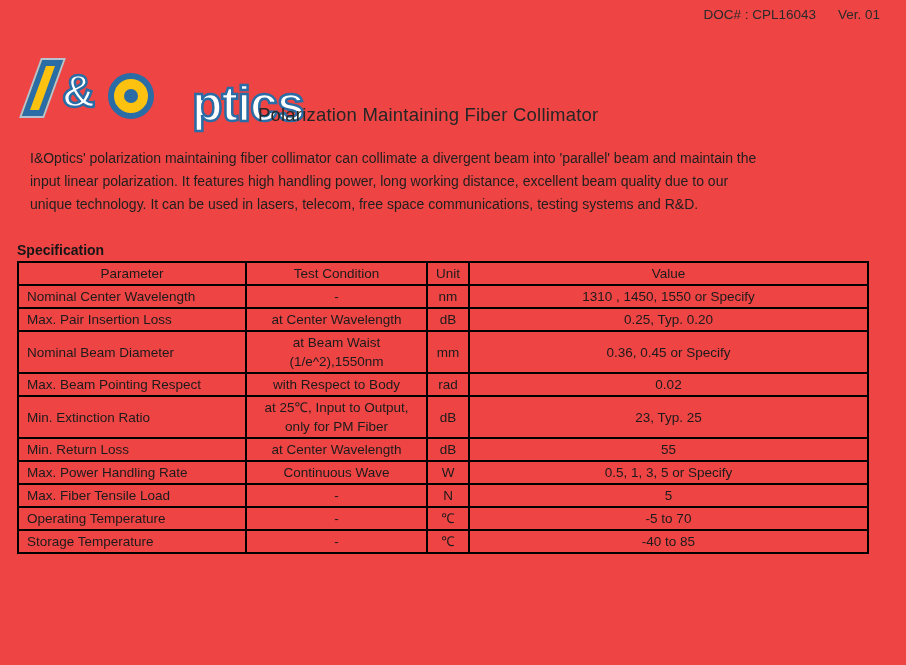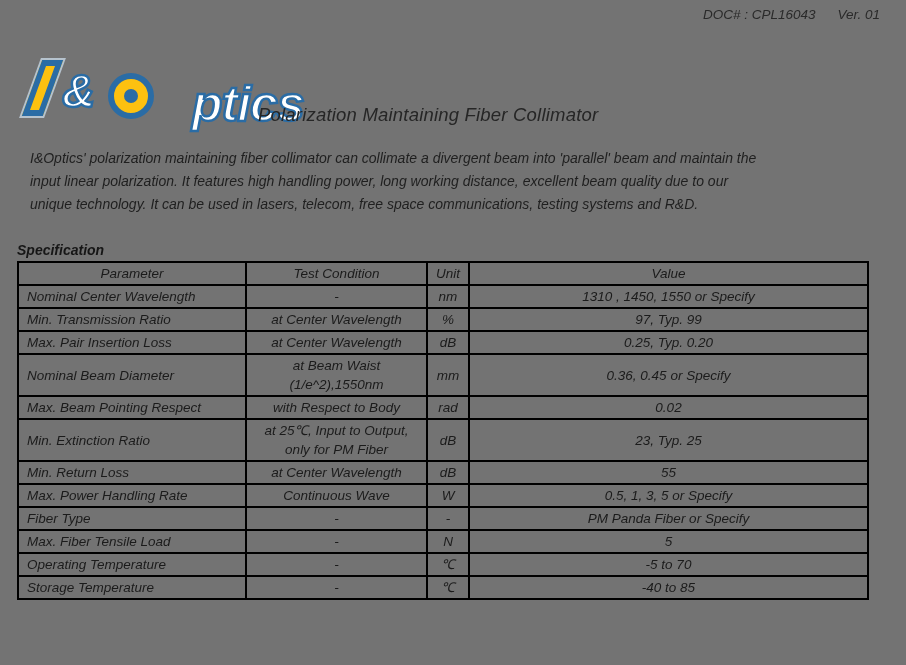--- a/index.html
+++ b/index.html
@@ -3,25 +3,24 @@
 <meta charset="utf-8">
 <style>
   * { margin: 0; padding: 0; box-sizing: border-box; }
   html, body { background: #e9e9e9; }
   body { font-family: "Liberation Sans", sans-serif; }
 
   .page {
     position: relative;
     width: 906px;
     height: 665px;
-    background: #737373;
+    background: #ef4444;
     color: #1c1c1c;
     overflow: hidden;
     margin: 0 auto;
-    font-style: italic;
   }
 
   
   .doc-header {
     position: absolute;
     top: 7px;
     right: 26px;
     font-size: 13.5px;
     color: #2a2a2a;
     white-space: nowrap;
@@ -197,26 +196,20 @@
       </tr>
     </thead>
     <tbody>
         <tr>
           <td class="td-left">Nominal Center Wavelength</td>
           <td>-</td>
           <td>nm</td>
           <td>1310 , 1450, 1550 or Specify</td>
         </tr>
         <tr>
-          <td class="td-left">Min. Transmission Ratio</td>
-          <td>at Center Wavelength</td>
-          <td>%</td>
-          <td>97, Typ. 99</td>
-        </tr>
-        <tr>
           <td class="td-left">Max. Pair Insertion Loss</td>
           <td>at Center Wavelength</td>
           <td>dB</td>
           <td>0.25, Typ. 0.20</td>
         </tr>
         <tr>
           <td class="td-left">Nominal Beam Diameter</td>
           <td>at Beam Waist
 (1/e^2),1550nm</td>
           <td>mm</td>
@@ -241,26 +234,20 @@
           <td>dB</td>
           <td>55</td>
         </tr>
         <tr>
           <td class="td-left">Max. Power Handling Rate</td>
           <td>Continuous Wave</td>
           <td>W</td>
           <td>0.5, 1, 3, 5 or Specify</td>
         </tr>
         <tr>
-          <td class="td-left">Fiber Type</td>
-          <td>-</td>
-          <td>-</td>
-          <td>PM Panda Fiber or Specify</td>
-        </tr>
-        <tr>
           <td class="td-left">Max. Fiber Tensile Load</td>
           <td>-</td>
           <td>N</td>
           <td>5</td>
         </tr>
         <tr>
           <td class="td-left">Operating Temperature</td>
           <td>-</td>
           <td>℃</td>
           <td>-5 to 70</td>

